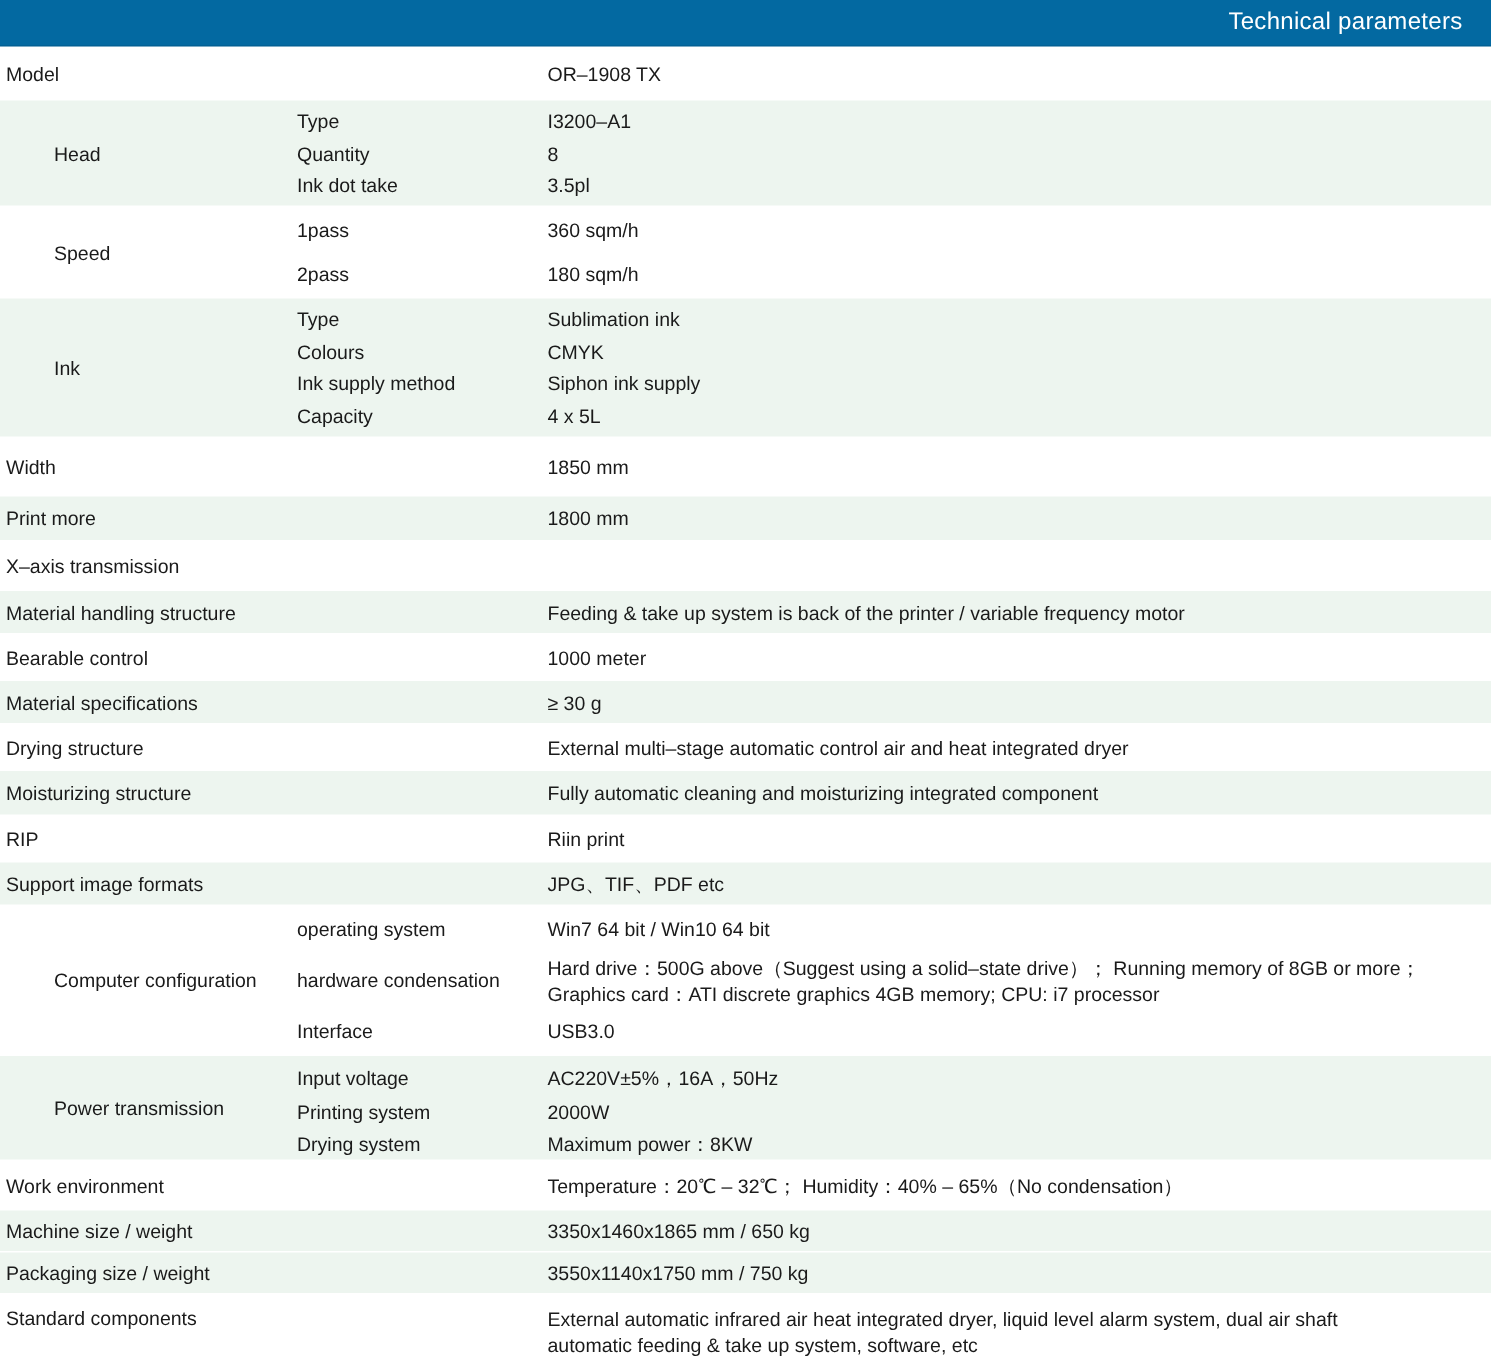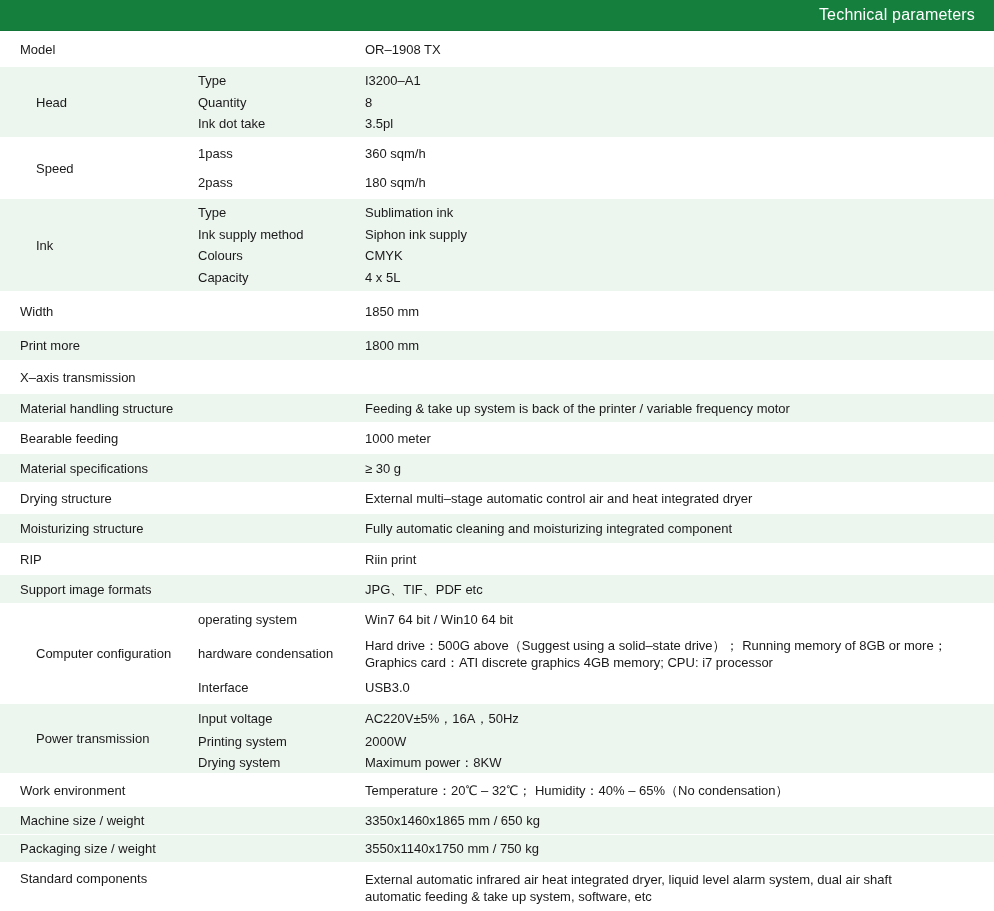--- a/index.html
+++ b/index.html
@@ -3,36 +3,36 @@
 <meta charset="utf-8">
 <style>
   html,body { margin:0; padding:0; background:#ffffff; }
   body {
     width:994px; height:911px; overflow:hidden;
     font-family:"Liberation Sans", sans-serif;
     color:#1a1a1a; font-size:13px;
     position:relative;
   }
   .header-bar {
-    height:31px; background:#15803d;
+    height:31px; background:#0369a1;
     display:flex; align-items:center; justify-content:flex-end;
     padding-right:19px; box-sizing:border-box;
     border-bottom:1px solid #06listen8;
     border-bottom:1px solid rgba(0,0,0,0.08);
   }
   .header-bar .title { color:#ffffff; font-size:16px; letter-spacing:0.2px; }
 
   .tint { background:#edf5ef; }
 
   
   .row {
     display:grid; grid-template-columns:198px 167px 1fr;
     align-items:center; box-sizing:border-box;
   }
-  .row .label { padding-left:20px; grid-column:1; }
+  .row .label { padding-left:4px; grid-column:1; }
   .row .value { grid-column:3; padding-right:14px; white-space:pre-line; line-height:17px; }
 
   
   .group {
     display:grid; grid-template-columns:198px 1fr;
     box-sizing:border-box;
   }
   .group .label { padding-left:36px; align-self:center; }
   .subrows { display:flex; flex-direction:column; justify-content:center; height:100%; box-sizing:border-box; }
   .subrows.evenly { justify-content:space-evenly; }
@@ -99,26 +99,26 @@
 </div>
 
 <div class="group tint h92">
   <span class="label">Ink</span>
   <div class="subrows">
     <div class="subrow sub21">
       <span class="skey">Type</span>
       <span class="sval">Sublimation ink</span>
     </div>
     <div class="subrow sub21">
+      <span class="skey">Colours</span>
+      <span class="sval">CMYK</span>
+    </div>
+    <div class="subrow sub21">
       <span class="skey">Ink supply method</span>
       <span class="sval">Siphon ink supply</span>
-    </div>
-    <div class="subrow sub21">
-      <span class="skey">Colours</span>
-      <span class="sval">CMYK</span>
     </div>
     <div class="subrow sub21">
       <span class="skey">Capacity</span>
       <span class="sval">4 x 5L</span>
     </div>
   </div>
 </div>
 
 <div class="row h40">
   <span class="label">Width</span>
@@ -133,21 +133,21 @@
 <div class="row h34">
   <span class="label">X–axis transmission</span>
 </div>
 
 <div class="row tint h28">
   <span class="label">Material handling structure</span>
   <span class="value">Feeding &amp; take up system is back of the printer / variable frequency motor</span>
 </div>
 
 <div class="row h32">
-  <span class="label">Bearable feeding</span>
+  <span class="label">Bearable control</span>
   <span class="value">1000 meter</span>
 </div>
 
 <div class="row tint h28">
   <span class="label">Material specifications</span>
   <span class="value">≥ 30 g</span>
 </div>
 
 <div class="row h32">
   <span class="label">Drying structure</span>

